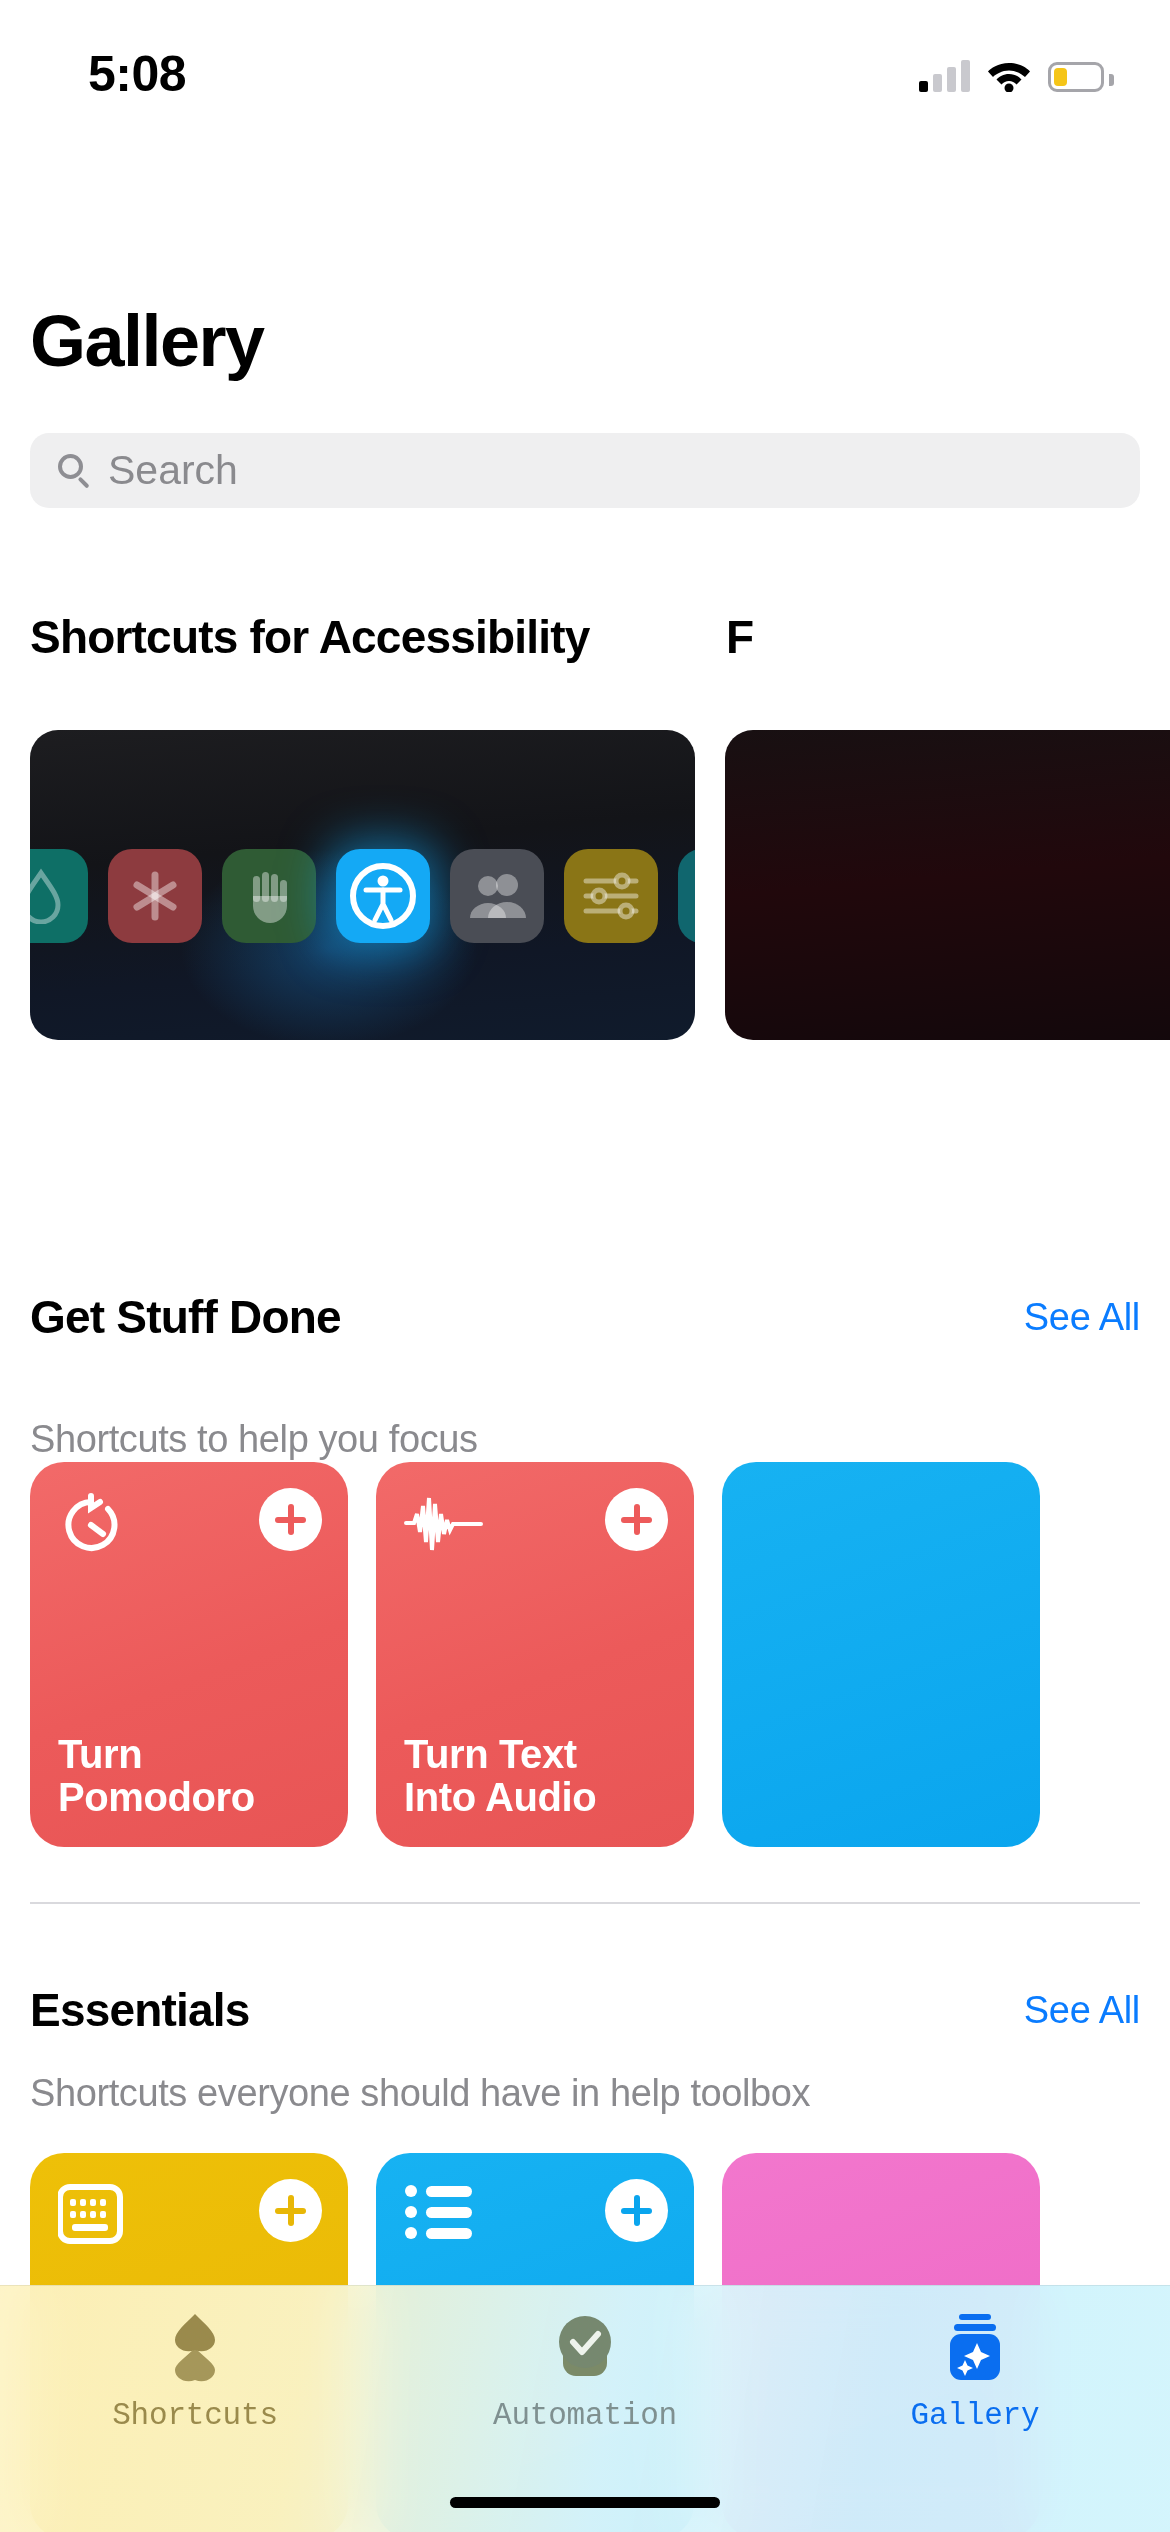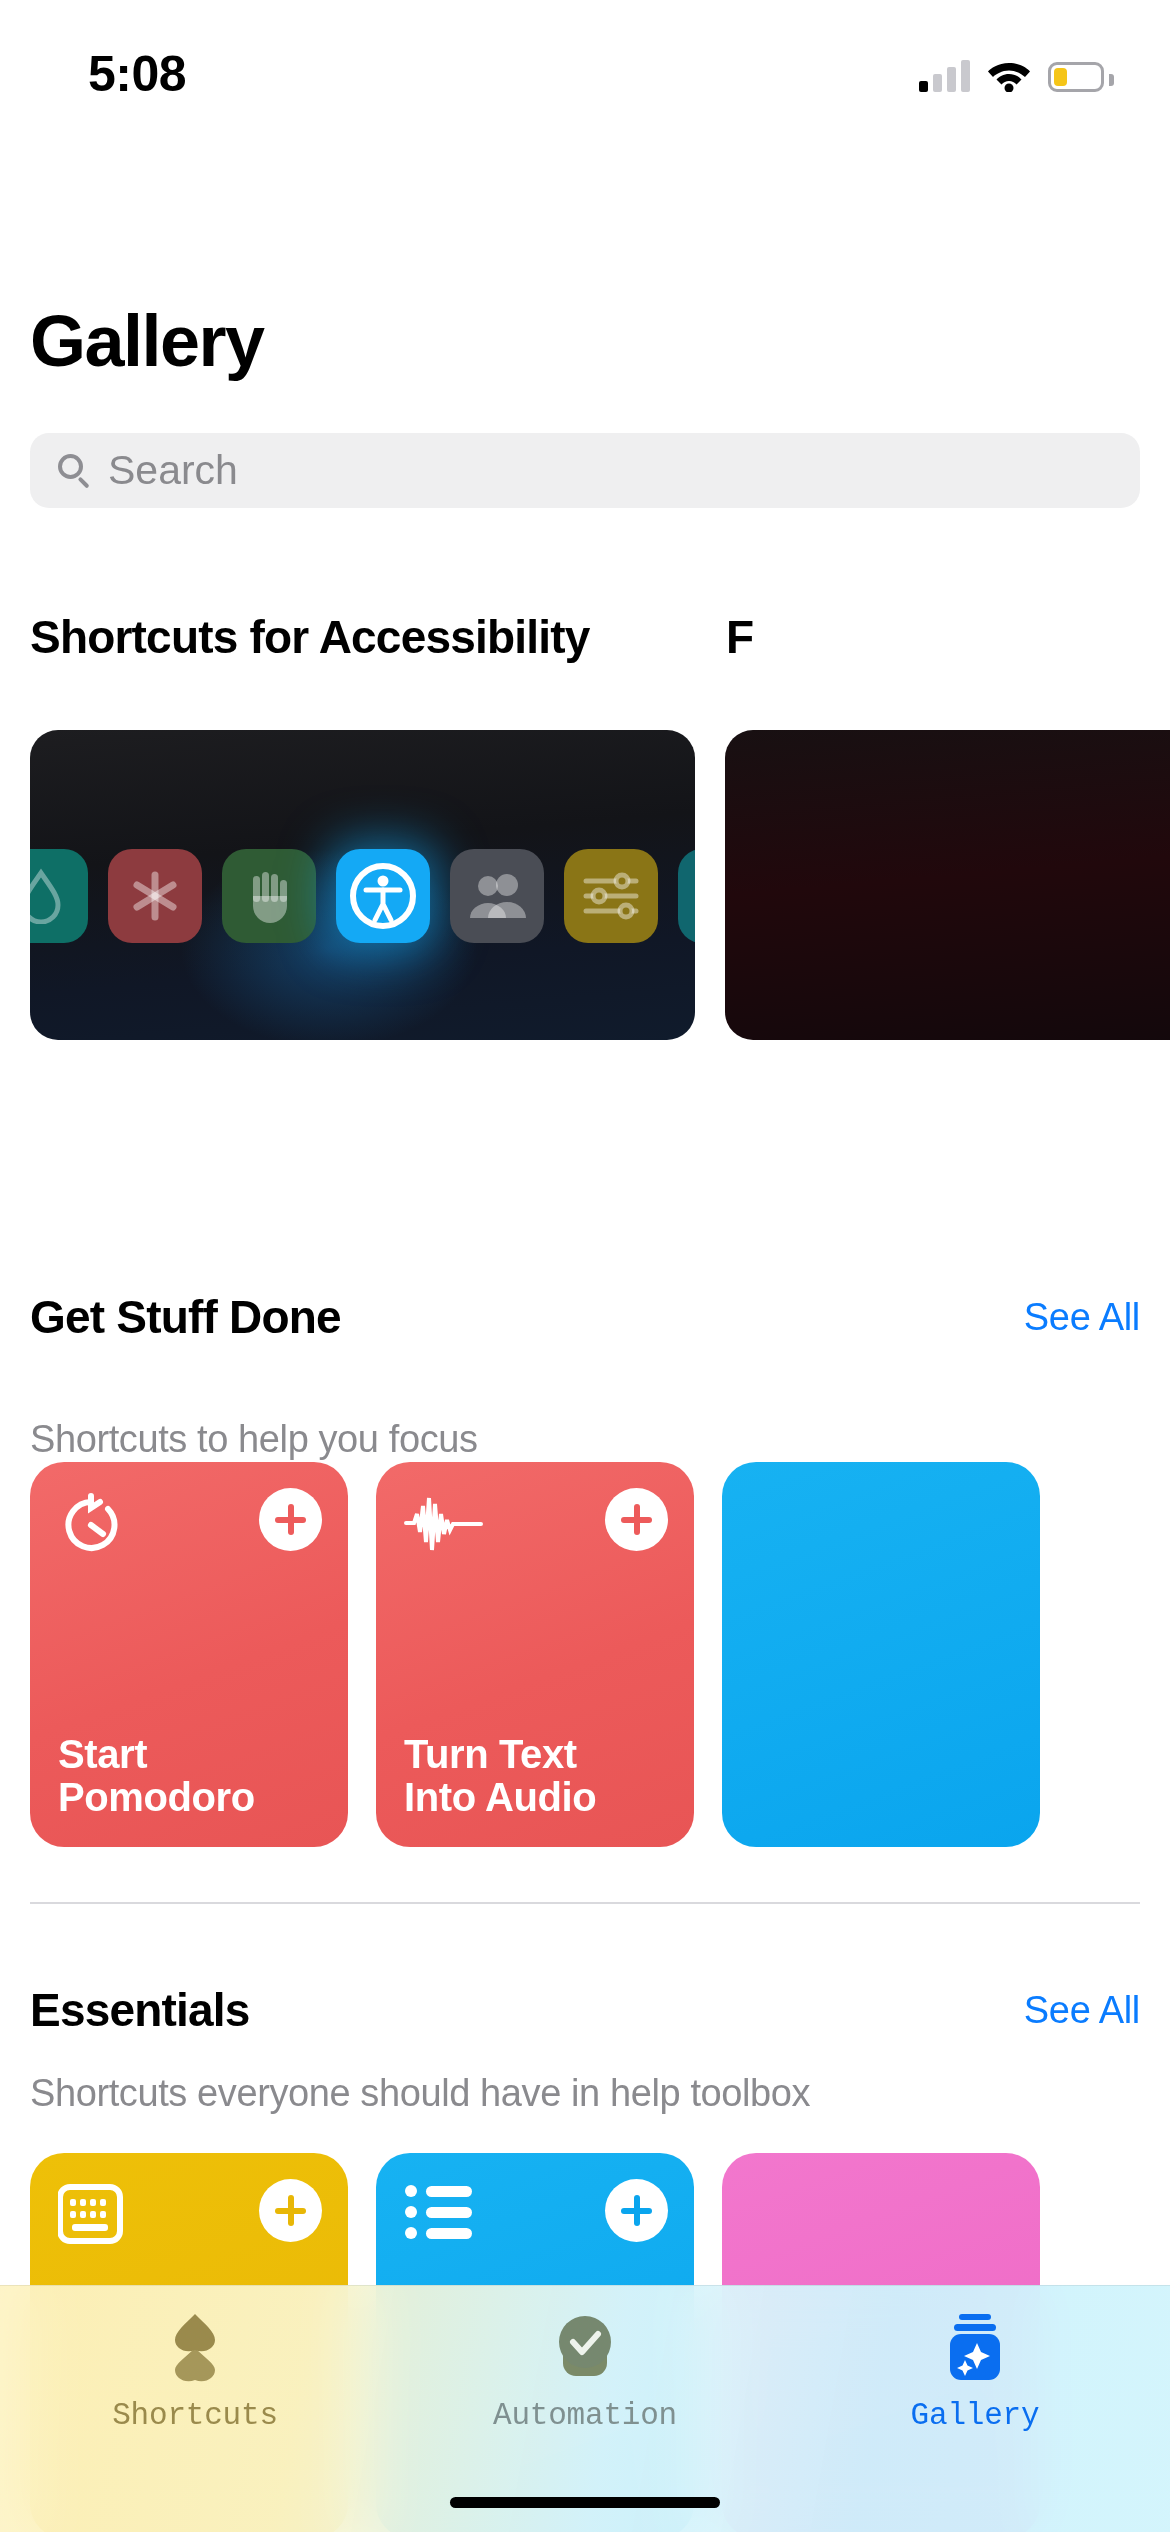--- a/index.html
+++ b/index.html
@@ -247,21 +247,21 @@
 
   <div class="card red-card" style="left:30px; top:1462px;">
     <div class="cico">
       <svg width="66" height="66" viewBox="0 0 66 66" fill="none" stroke="#fff" stroke-width="6" stroke-linecap="round">
         <path d="M33 10 a23 23 0 1 0 17 7"></path>
           <path d="M33 4 v12 l9 -6"></path>
         <line x1="33" y1="33" x2="45" y2="42"></line>
       </svg>
     </div>
     <div class="plus"></div>
-    <div class="clabel">Start Pomodoro</div>
+    <div class="clabel">Turn Pomodoro</div>
   </div>
 
   <div class="card red-card" style="left:376px; top:1462px;">
     <div class="cico">
       <svg width="88" height="62" viewBox="0 0 88 62" stroke="#fff" stroke-width="4" stroke-linecap="round" fill="none">
         <path d="M2 31 h8 l3 -9 3 18 3 -26 3 36 3 -44 3 52 3 -46 3 38 3 -28 3 20 3 -14 3 10 3 -6 h28"></path>
       </svg>
     </div>
     <div class="plus"></div>
     <div class="clabel" style="white-space:pre-line;">Turn Text

